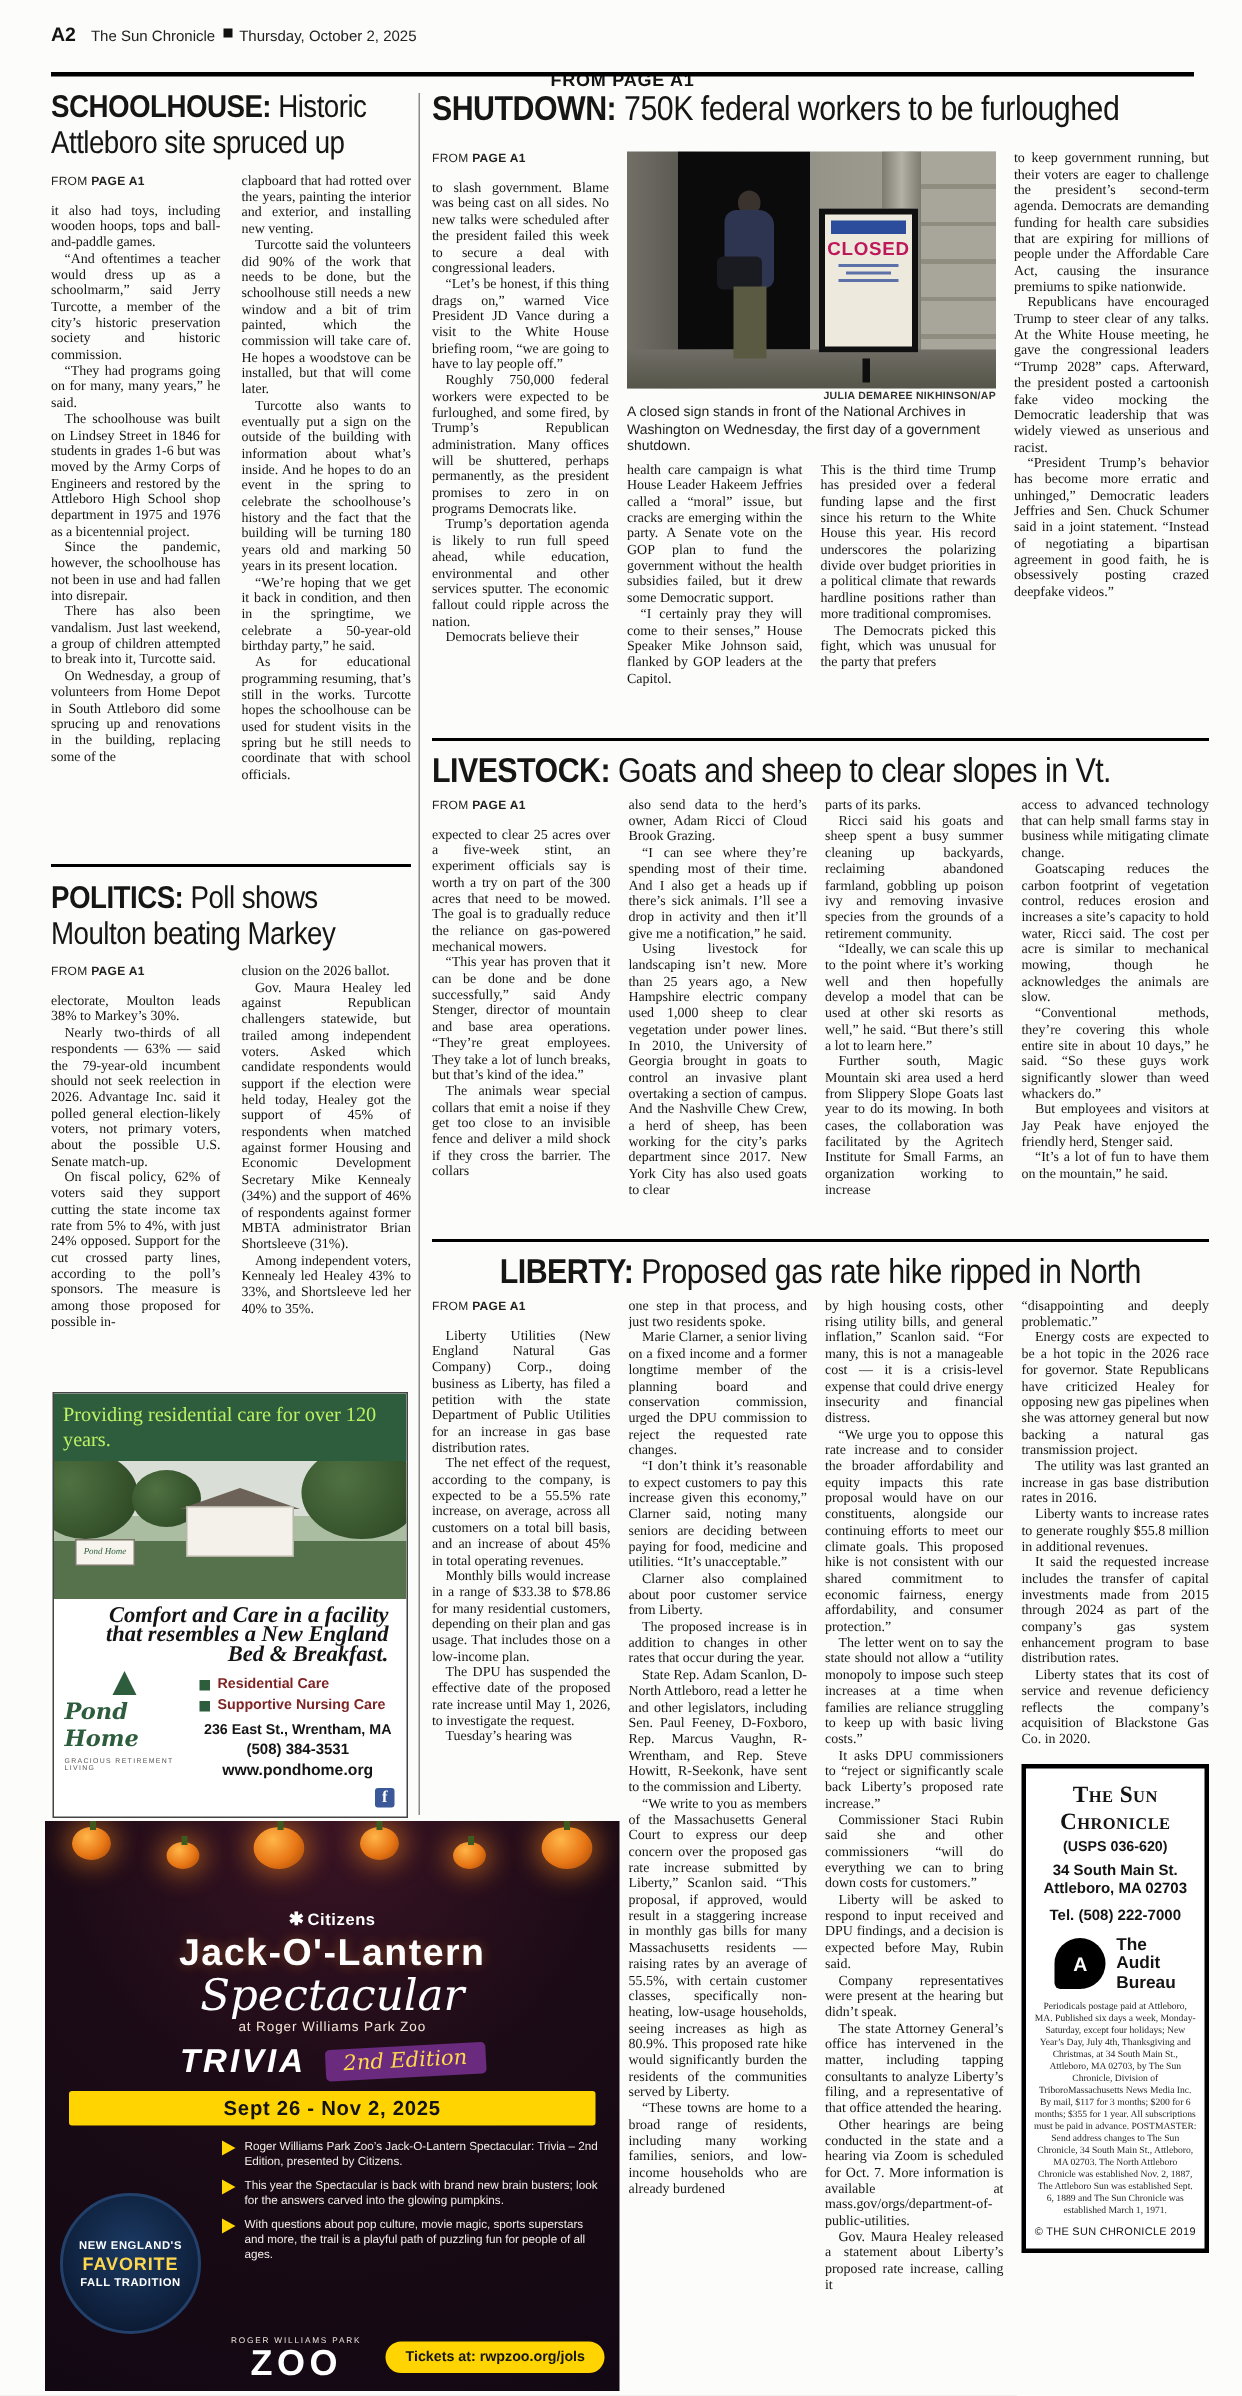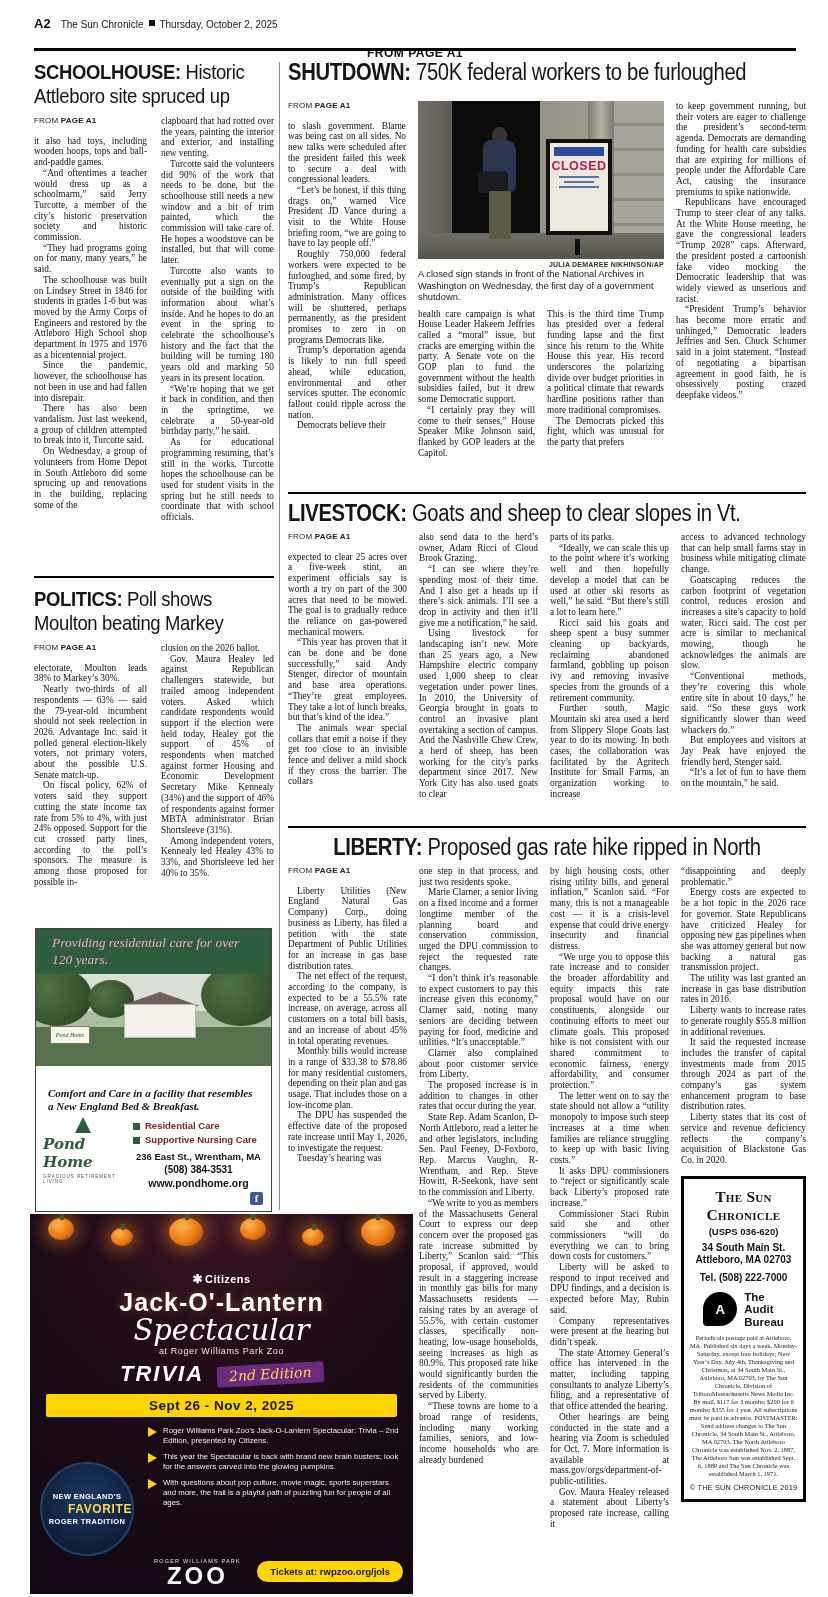--- a/index.html
+++ b/index.html
@@ -92,30 +92,30 @@
   .ib-addr { font-family:"Liberation Sans",sans-serif; font-weight:700; font-size:10px; line-height:12px; margin-top:5px; }
   .ib-tel { font-family:"Liberation Sans",sans-serif; font-weight:700; font-size:10px; margin-top:6px; }
   .audit { display:flex; align-items:center; justify-content:center; gap:7px; margin:8px 0 6px; }
   .audit-mark { width:34px; height:34px; border-radius:50% 50% 50% 4px; background:#000; color:#fff; font-family:"Liberation Sans",sans-serif; font-weight:700; font-size:13px; display:flex; align-items:center; justify-content:center; }
   .audit-text { font-family:"Liberation Sans",sans-serif; font-weight:700; font-size:11.5px; line-height:12.5px; text-align:left; }
   .ib-fine { font-size:6.4px; line-height:8px; color:#222; }
   .ib-copy { font-family:"Liberation Sans",sans-serif; font-size:7.3px; margin-top:5px; letter-spacing:.2px; }
 
   
   #pond-ad { position:absolute; left:35px; top:928px; width:237px; height:284px; border:1px solid #444; background:#fff; overflow:hidden; }
-  .pond-banner { background:#2d5d3d; color:#f9a8d4; font-style:italic; font-size:13.5px; line-height:17px; padding:5px 16px 6px; }
+  .pond-banner { background:#2d5d3d; color:#bef264; font-size:13.5px; line-height:17px; padding:5px 6px 6px; }
   .pond-photo { position:relative; height:92px; background:linear-gradient(#d9ded6 0 40%,#aabda0 40% 58%,#56724c 58% 100%); overflow:hidden; }
   .tree { position:absolute; border-radius:50%; background:radial-gradient(circle at 35% 35%, #4f7242, #27401f); }
   .t1 { left:-14px; top:-6px; width:70px; height:58px; }
   .t2 { right:-10px; top:-10px; width:80px; height:62px; }
   .t3 { left:52px; top:6px; width:46px; height:38px; }
   .house { position:absolute; left:88px; top:30px; width:72px; height:34px; background:#f3f1ea; border:1px solid #b9b5a8; }
   .roof { position:absolute; left:84px; top:18px; width:0; height:0; border-left:40px solid transparent; border-right:40px solid transparent; border-bottom:14px solid #6c6257; }
   .pond-sign { position:absolute; left:14px; top:52px; width:40px; height:18px; background:#f6f4ec; border:1px solid #7b776a; color:#2d5d3d; font-size:6px; font-style:italic; text-align:center; line-height:16px; }
-  .pond-tag { font-style:italic; font-weight:700; font-size:11px; line-height:13px; text-align:left; padding:21px 12px 4px; }
+  .pond-tag { font-style:italic; font-weight:700; font-size:15px; line-height:13px; text-align:right; padding:5px 12px 4px; }
   .pond-bottom { display:flex; padding:2px 7px 4px; }
   .pond-logo { width:86px; position:relative; padding-top:16px; }
   .pond-logo .script { font-family:"DejaVu Serif",serif; font-style:italic; font-size:15px; color:#2d5d3d; font-weight:700; }
   .pond-logo .tree-icon { position:absolute; left:32px; top:-2px; width:0; height:0; border-left:8px solid transparent; border-right:8px solid transparent; border-bottom:16px solid #2d5d3d; }
   .pond-logo .sub { font-family:"Liberation Sans",sans-serif; font-size:4.6px; letter-spacing:.9px; color:#555; margin-top:3px; }
   .pond-details { flex:1; text-align:center; padding-left:4px; }
   .svc { display:flex; align-items:center; gap:5px; font-family:"Liberation Sans",sans-serif; font-weight:700; font-size:9.5px; color:#7d2424; line-height:14px; }
   .svc .sq { width:7px; height:7px; background:#2d5d3d; }
   .pond-addr { font-family:"Liberation Sans",sans-serif; font-weight:700; font-size:9.5px; margin-top:4px; }
   .pond-phone { font-family:"Liberation Sans",sans-serif; font-weight:700; font-size:10px; margin-top:2px; }
@@ -136,21 +136,21 @@
   .zoo-trivia-row { margin-top:5px; }
   .zoo-trivia { font-size:22px; font-weight:700; font-style:italic; letter-spacing:2px; vertical-align:middle; }
   .zoo-edition { display:inline-block; font-family:"DejaVu Serif",serif; font-style:italic; font-size:14px; color:#ffd84d; background:#6a2a7d; padding:2px 12px 3px; border-radius:3px; transform:rotate(-3deg); margin-left:8px; vertical-align:middle; }
   .zoo-dates { background:#ffd400; color:#141414; font-weight:700; font-size:13.5px; letter-spacing:.5px; padding:4px 0; margin:7px 16px 0; border-radius:2px; }
   .zoo-bullets { margin:9px 12px 0 118px; display:flex; flex-direction:column; gap:7px; text-align:left; }
   .bullet { display:flex; gap:6px; align-items:flex-start; }
   .tri { flex:none; width:0; height:0; border-left:9px solid #ffd400; border-top:5px solid transparent; border-bottom:5px solid transparent; margin-top:1px; }
   .bullet span { font-size:7.8px; line-height:9.6px; color:#f3eee7; }
   .zoo-badge { position:absolute; left:10px; top:248px; width:94px; height:94px; border-radius:50%; background:radial-gradient(circle at 50% 40%, #1c3a63, #0c1c36 75%); border:2px solid #23406b; display:flex; flex-direction:column; justify-content:center; gap:1px; }
   .zoo-badge .b1,.zoo-badge .b3 { color:#fff; font-size:7.5px; font-weight:700; letter-spacing:.4px; }
-  .zoo-badge .b2 { color:#ffd84d; font-size:12px; font-weight:700; letter-spacing:.6px;text-align:right; }
+  .zoo-badge .b2 { color:#ffd84d; font-size:12px; font-weight:700; letter-spacing:.6px; }
   .zoo-logo { position:absolute; left:124px; bottom:6px; text-align:center; }
   .zoo-logo .small { font-size:5.5px; letter-spacing:1.2px; color:#e8e2d8; }
   .zoo-logo .big { font-size:24px; font-weight:700; letter-spacing:3px; line-height:24px; }
   .zoo-btn { position:absolute; right:10px; bottom:12px; background:#ffd400; color:#141414; font-weight:700; font-size:9.5px; padding:5px 13px; border-radius:13px; }
 </style>
 </head>
 <body>
 
 <div class="page">
 
@@ -250,22 +250,22 @@
           <p>“This year has proven that it can be done and be done successfully,” said Andy Stenger, director of mountain and base area operations. “They’re great employees. They take a lot of lunch breaks, but that’s kind of the idea.”</p>
           <p>The animals wear special collars that emit a noise if they get too close to an invisible fence and deliver a mild shock if they cross the barrier. The collars</p>
         </div>
       <div class="coltext">
           <p>also send data to the herd’s owner, Adam Ricci of Cloud Brook Grazing.</p>
           <p>“I can see where they’re spending most of their time. And I also get a heads up if there’s sick animals. I’ll see a drop in activity and then it’ll give me a notification,” he said.</p>
           <p>Using livestock for landscaping isn’t new. More than 25 years ago, a New Hampshire electric company used 1,000 sheep to clear vegetation under power lines. In 2010, the University of Georgia brought in goats to control an invasive plant overtaking a section of campus. And the Nashville Chew Crew, a herd of sheep, has been working for the city’s parks department since 2017. New York City has also used goats to clear</p>
         </div>
       <div class="coltext">
           <p>parts of its parks.</p>
+          <p>Ricci said his goats and sheep spent a busy summer cleaning up backyards, reclaiming abandoned farmland, gobbling up poison ivy and removing invasive species from the grounds of a retirement community.</p>
           <p>“Ideally, we can scale this up to the point where it’s working well and then hopefully develop a model that can be used at other ski resorts as well,” he said. “But there’s still a lot to learn here.”</p>
-          <p>Ricci said his goats and sheep spent a busy summer cleaning up backyards, reclaiming abandoned farmland, gobbling up poison ivy and removing invasive species from the grounds of a retirement community.</p>
           <p>Further south, Magic Mountain ski area used a herd from Slippery Slope Goats last year to do its mowing. In both cases, the collaboration was facilitated by the Agritech Institute for Small Farms, an organization working to increase</p>
         </div>
       <div class="coltext c4">
           <p>access to advanced technology that can help small farms stay in business while mitigating climate change.</p>
           <p>Goatscaping reduces the carbon footprint of vegetation control, reduces erosion and increases a site’s capacity to hold water, Ricci said. The cost per acre is similar to mechanical mowing, though he acknowledges the animals are slow.</p>
           <p>“Conventional methods, they’re covering this whole entire site in about 10 days,” he said. “So these guys work significantly slower than weed whackers do.”</p>
           <p>But employees and visitors at Jay Peak have enjoyed the friendly herd, Stenger said.</p>
           <p>“It’s a lot of fun to have them on the mountain,” he said.</p>
         </div>
     </div>
@@ -409,21 +409,21 @@
           <span>This year the Spectacular is back with brand new brain busters; look for the answers carved into the glowing pumpkins.</span>
         </div>
       <div class="bullet">
           <span class="tri"></span>
           <span>With questions about pop culture, movie magic, sports superstars and more, the trail is a playful path of puzzling fun for people of all ages.</span>
         </div>
     </div>
     <div class="zoo-badge">
       <div class="b1">NEW ENGLAND'S</div>
       <div class="b2">FAVORITE</div>
-      <div class="b3">ROGER TRADITION</div>
+      <div class="b3">FALL TRADITION</div>
     </div>
     <div class="zoo-logo">
       <div class="small">ROGER WILLIAMS PARK</div>
       <div class="big">ZOO</div>
     </div>
     <div class="zoo-btn">Tickets at: rwpzoo.org/jols</div>
   </aside>
 
 </div>
 

